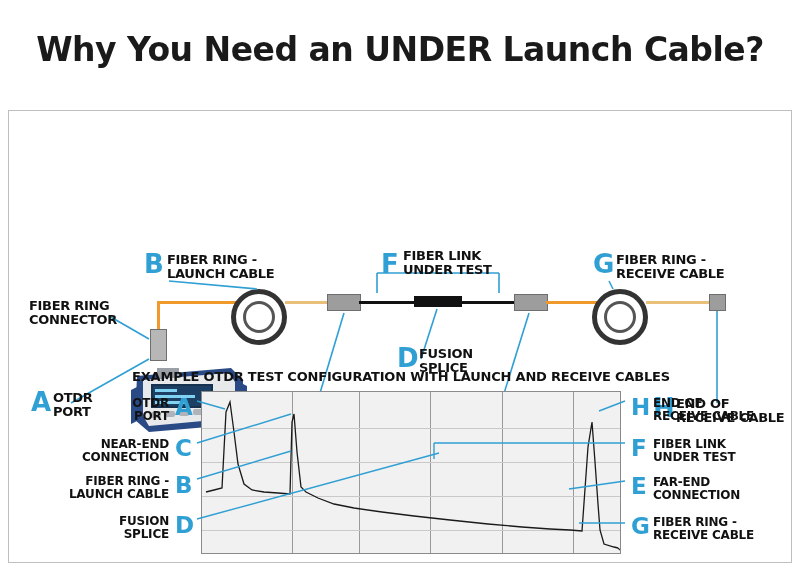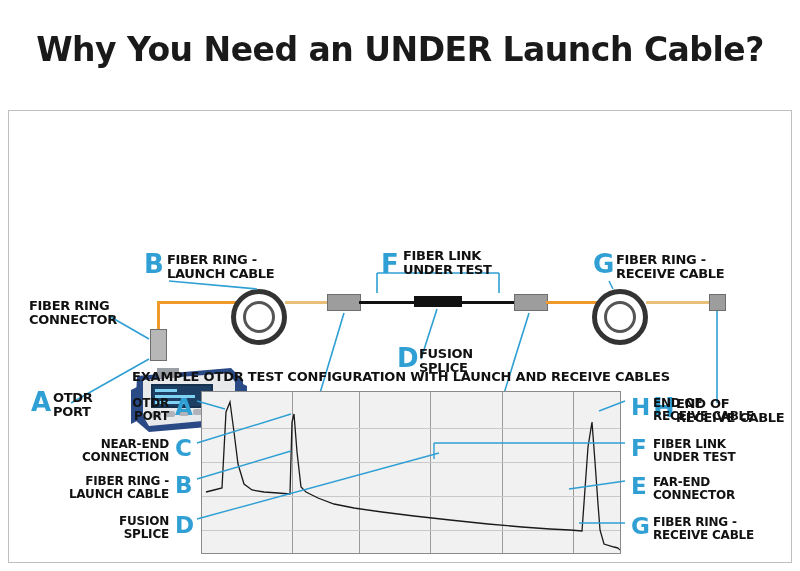--- a/index.html
+++ b/index.html
@@ -309,19 +309,19 @@
   <div class="chart-letter" style="left:622px; top:285px;">H</div>
   <div class="chart-lbl-r" style="left:644px; top:286px; white-space:pre;">END OF
 RECEIVE CABLE</div>
 
   <div class="chart-letter" style="left:622px; top:326px;">F</div>
   <div class="chart-lbl-r" style="left:644px; top:327px; white-space:pre;">FIBER LINK
 UNDER TEST</div>
 
   <div class="chart-letter" style="left:622px; top:364px;">E</div>
   <div class="chart-lbl-r" style="left:644px; top:365px; white-space:pre;">FAR-END
-CONNECTOR</div>
+CONNECTION</div>
 
   <div class="chart-letter" style="left:622px; top:404px;">G</div>
   <div class="chart-lbl-r" style="left:644px; top:405px; white-space:pre;">FIBER RING -
 RECEIVE CABLE</div>
 
 </div>
 
 </body></html>

